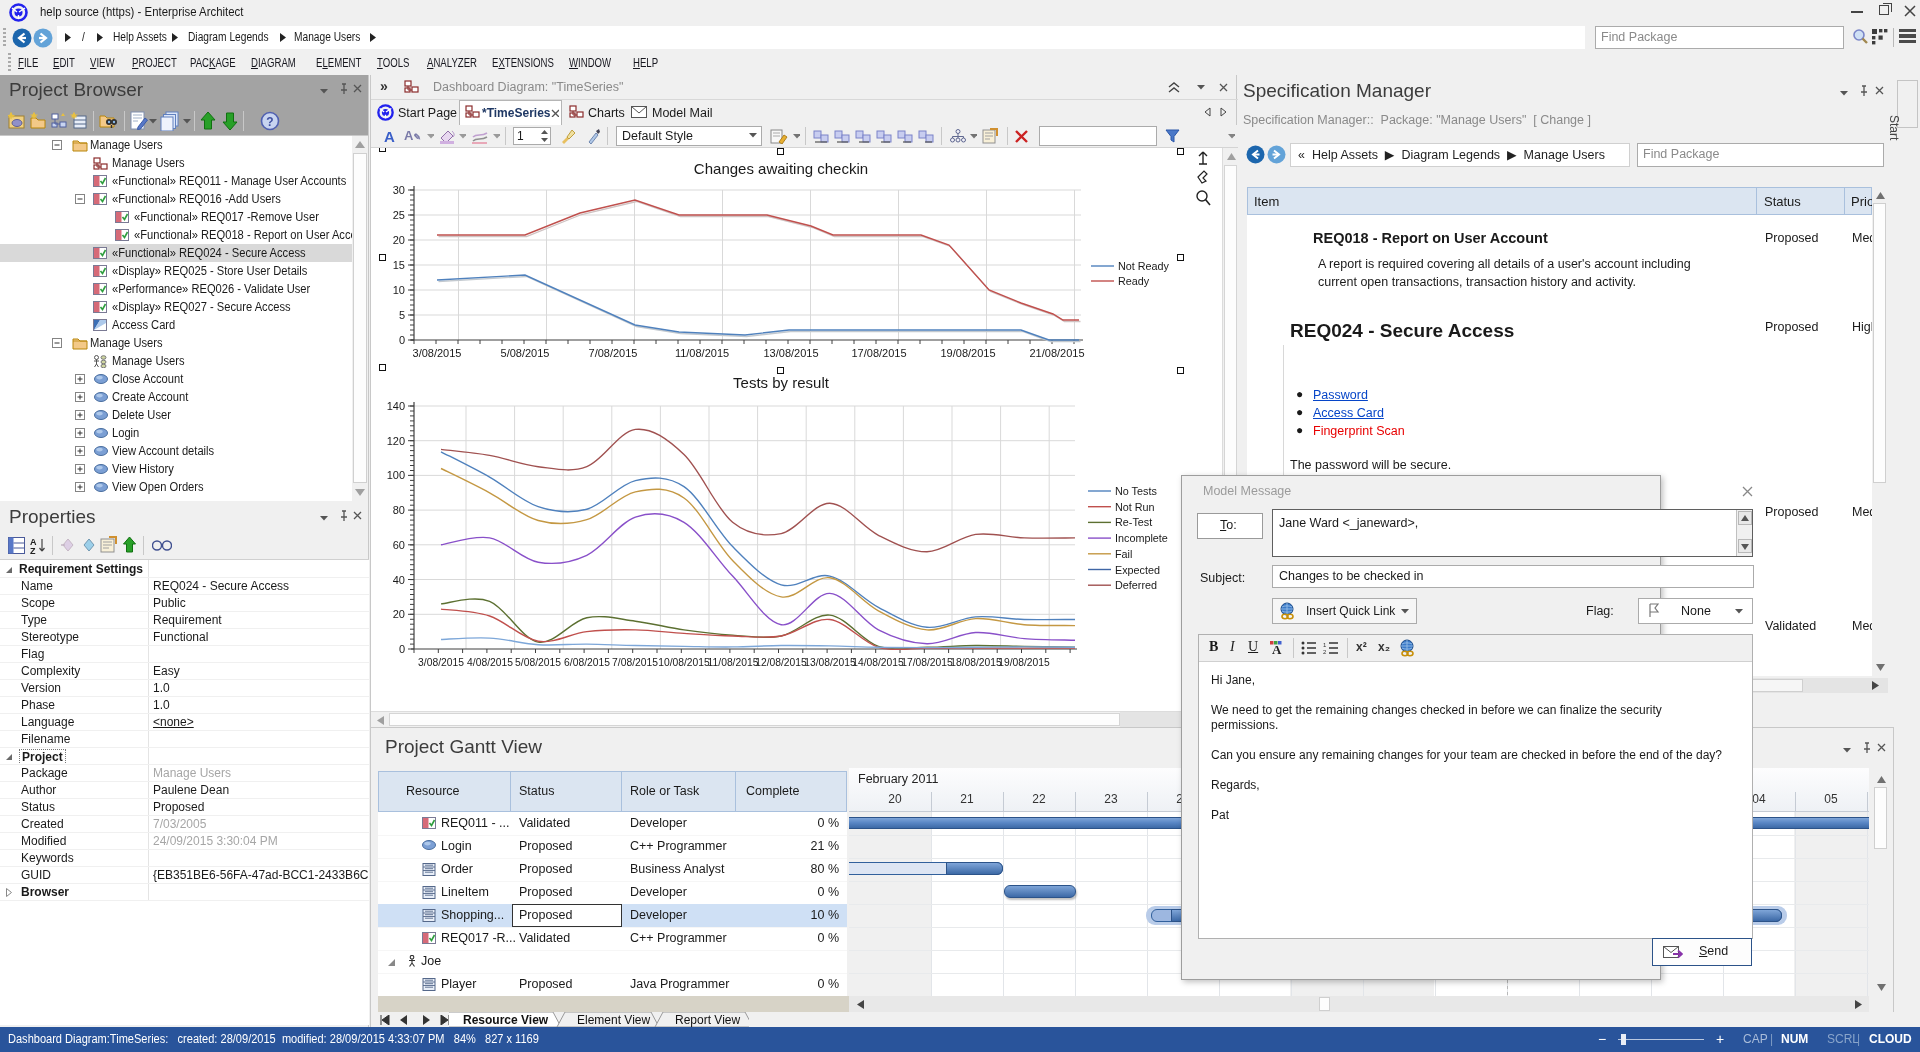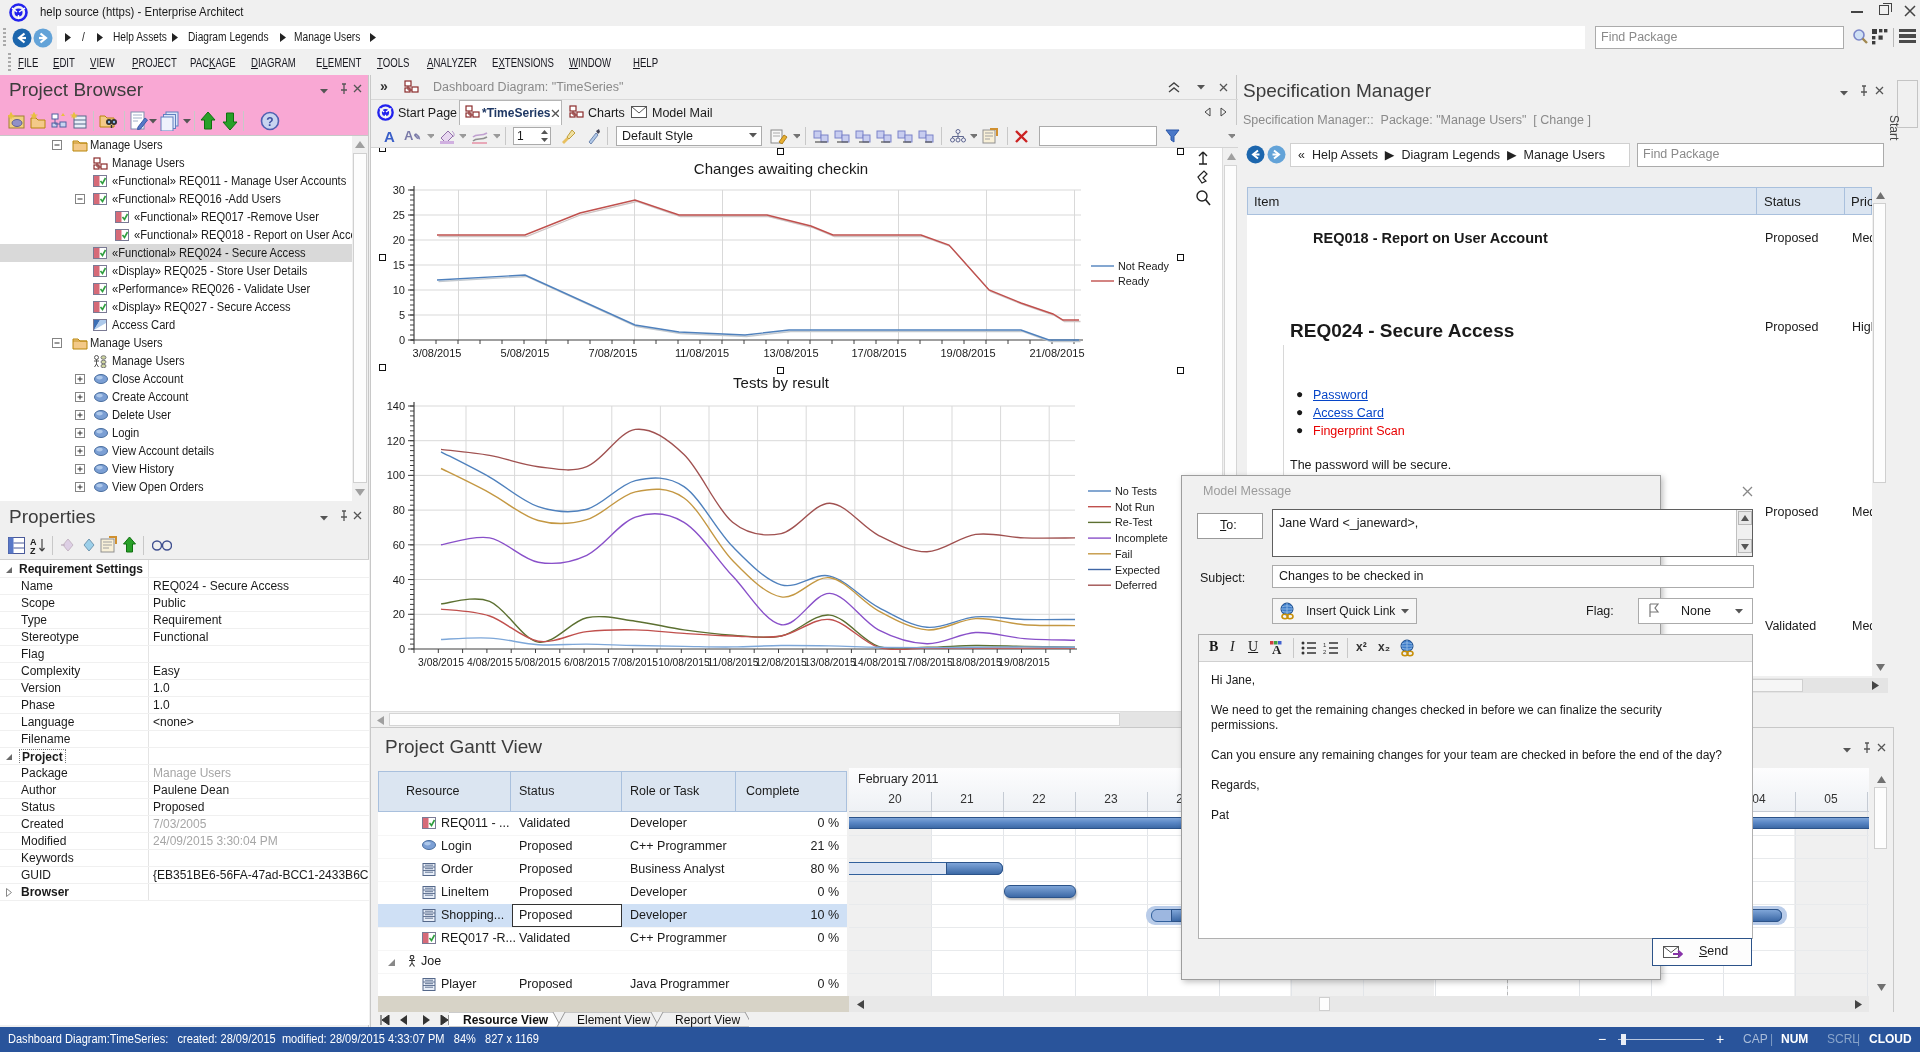--- a/index.html
+++ b/index.html
@@ -148,21 +148,21 @@
       </g>
     <g id="xic">
         <path d="M1 1 L8 8 M8 1 L1 8" stroke="#555" stroke-width="1.3"></path>
       </g>
     <g id="caretdn">
         <path d="M0 0 H8 L4 4.5 Z" fill="#555"></path>
       </g>
   </defs>
 </svg>
 
-<div class="abs" id="pb" style="left:0;top:75px;width:369px;height:426px;background:#f9a8d4;border-right:1px solid #c8c8c8;font-size:12px;">
+<div class="abs" id="pb" style="left:0;top:75px;width:369px;height:426px;background:#a3a3a3;border-right:1px solid #c8c8c8;font-size:12px;">
   <div class="abs panel-title" style="left:9px;top:4px;">Project Browser</div>
   <svg class="abs" style="left:320px;top:14px" width="8" height="5">
       <use href="#caretdn"></use>
     </svg>
   <svg class="abs" style="left:337px;top:8px" width="14" height="12">
       <use href="#pin"></use>
     </svg>
   <svg class="abs" style="left:353px;top:9px" width="9" height="9">
       <use href="#xic"></use>
     </svg>
@@ -421,21 +421,21 @@
     <div class="abs" style="left:21px;top:104px;">Complexity</div>
     <div class="abs" style="left:153px;top:104px;color:#1a1a1a;white-space:nowrap;">Easy</div>
     <div class="abs" style="left:0;top:119px;width:369px;height:1px;background:#f0f0f0;"></div>
     <div class="abs" style="left:21px;top:121px;">Version</div>
     <div class="abs" style="left:153px;top:121px;color:#1a1a1a;white-space:nowrap;">1.0</div>
     <div class="abs" style="left:0;top:136px;width:369px;height:1px;background:#f0f0f0;"></div>
     <div class="abs" style="left:21px;top:138px;">Phase</div>
     <div class="abs" style="left:153px;top:138px;color:#1a1a1a;white-space:nowrap;">1.0</div>
     <div class="abs" style="left:0;top:153px;width:369px;height:1px;background:#f0f0f0;"></div>
     <div class="abs" style="left:21px;top:155px;">Language</div>
-    <div class="abs" style="left:153px;top:155px;color:#1a1a1a;white-space:nowrap;">&lt;none&gt;</div>
+    <div class="abs" style="left:153px;top:155px;color:#1a1a1a;white-space:nowrap;text-decoration:underline;">&lt;none&gt;</div>
     <div class="abs" style="left:0;top:170px;width:369px;height:1px;background:#f0f0f0;"></div>
     <div class="abs" style="left:21px;top:172px;">Filename</div>
     <div class="abs" style="left:0;top:187px;width:369px;height:1px;background:#f0f0f0;"></div>
     <svg class="abs" style="left:5px;top:193px" width="8" height="8">
         <path d="M7 1 L7 7 L1 7 Z" fill="#6a6a6a"></path>
       </svg>
     <div class="abs" style="left:19px;top:189px;font-weight:bold;border:1px dotted #777;padding:0 2px;">Project</div>
     <div class="abs" style="left:0;top:204px;width:369px;height:1px;background:#f0f0f0;"></div>
     <div class="abs" style="left:21px;top:206px;">Package</div>
     <div class="abs" style="left:153px;top:206px;color:#a6a6a6;white-space:nowrap;">Manage Users</div>
@@ -953,20 +953,21 @@
   <div class="abs" style="left:516px;top:112px;width:1px;height:28px;background:#a9c0dd;"></div>
   <div class="abs" style="left:604px;top:112px;width:1px;height:28px;background:#a9c0dd;"></div>
   <div class="abs" style="left:14px;top:119px;font-size:13px;">Item</div>
   <div class="abs" style="left:524px;top:119px;font-size:13px;">Status</div>
   <div class="abs" style="left:611px;top:119px;font-size:13px;">Prio</div>
   <div class="abs" style="left:7px;top:140px;width:625px;height:461px;background:#fff;overflow:hidden;">
   <div class="abs" style="left:36px;top:130px;width:1px;height:130px;background:#d8d8d8;"></div>
   <div class="abs" style="left:66px;top:15px;font-size:14.5px;font-weight:bold;">REQ018 - Report on User Account</div>
   <div class="abs" style="left:518px;top:16px;font-size:12.5px;">Proposed</div>
   <div class="abs" style="left:605px;top:16px;width:20px;overflow:hidden;font-size:12.5px;white-space:nowrap;">Med</div>
+  <div class="abs" style="left:71px;top:40px;font-size:12.5px;line-height:18px;">A report is required covering all details of a user's account including<br>current open transactions, transaction history and activity.</div>
   <div class="abs" style="left:43px;top:105px;font-size:19px;font-weight:bold;">REQ024 - Secure Access</div>
   <div class="abs" style="left:518px;top:105px;font-size:12.5px;">Proposed</div>
   <div class="abs" style="left:605px;top:105px;width:22px;overflow:hidden;font-size:12.5px;white-space:nowrap;">High</div>
   <div class="abs" style="left:49px;top:172px;font-size:12px;">●</div>
   <div class="abs" style="left:66px;top:173px;font-size:12.5px;color:#0645c8;text-decoration:underline;">Password</div>
   <div class="abs" style="left:49px;top:190px;font-size:12px;">●</div>
   <div class="abs" style="left:66px;top:191px;font-size:12.5px;color:#0645c8;text-decoration:underline;">Access Card</div>
   <div class="abs" style="left:49px;top:208px;font-size:12px;">●</div>
   <div class="abs" style="left:66px;top:209px;font-size:12.5px;color:#e80000;">Fingerprint Scan</div>
   <div class="abs" style="left:43px;top:243px;font-size:12.5px;">The password will be secure.</div>

